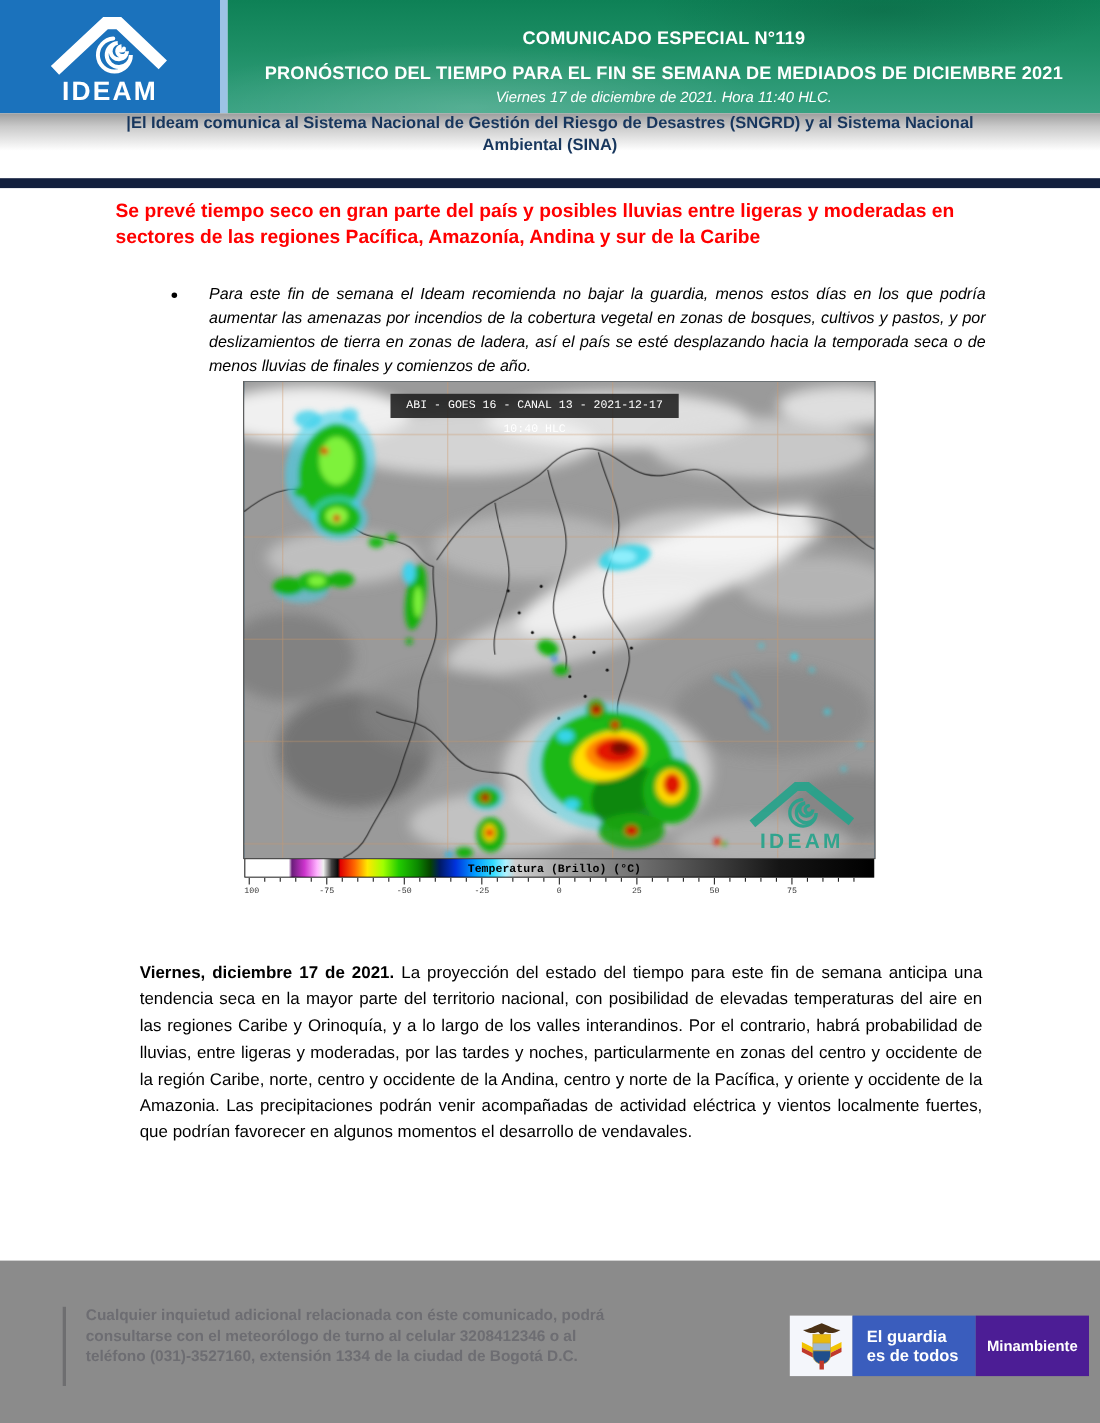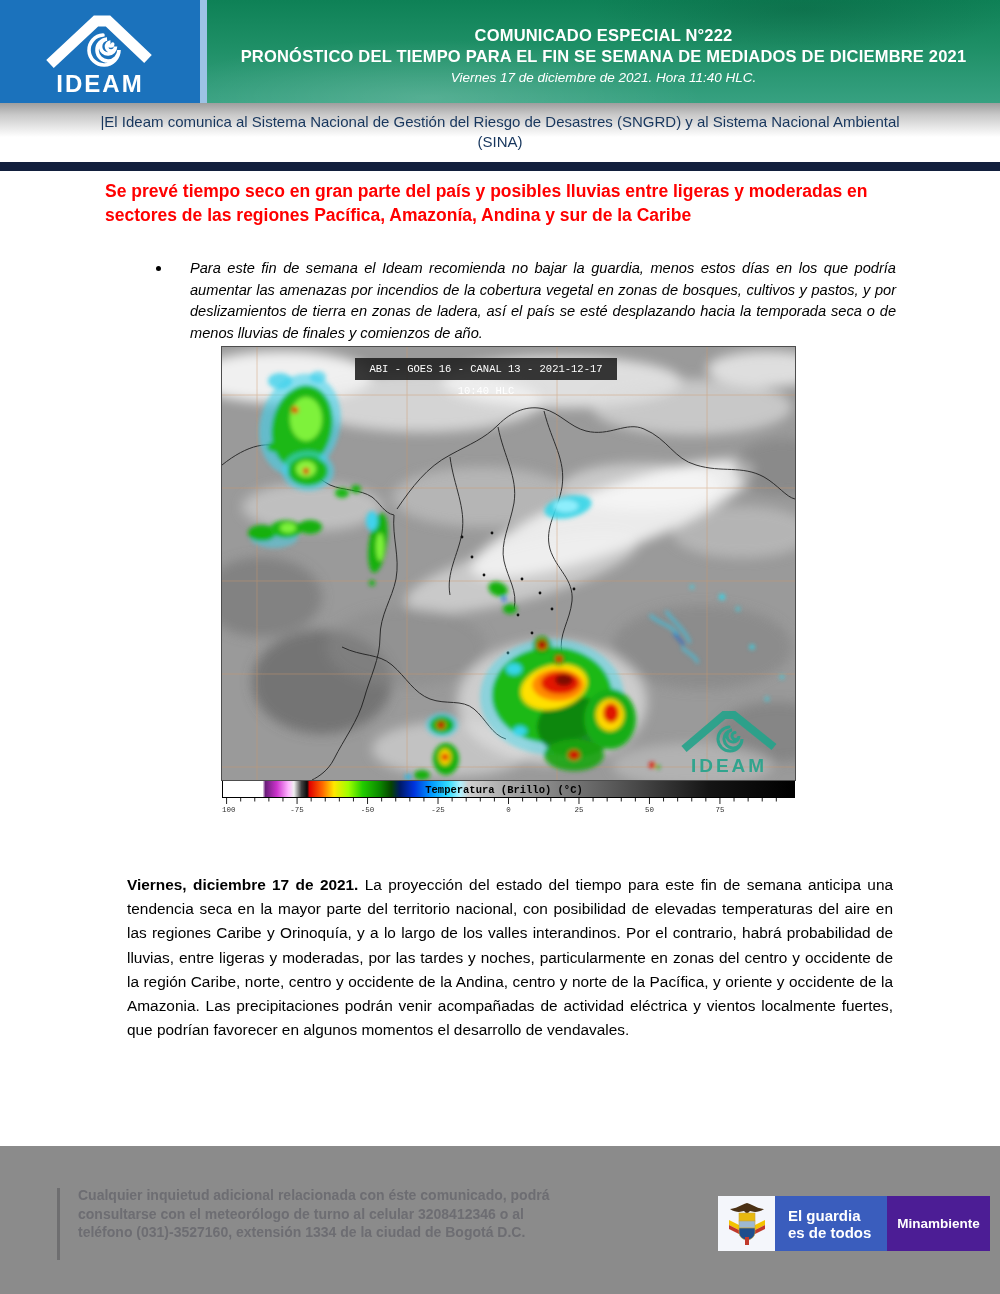--- a/index.html
+++ b/index.html
@@ -14,29 +14,29 @@
   .hdr-sep { position:absolute; left:200px; top:0; width:7px; height:103px; background:#9dc3e6; }
   .hdr-green {
     position:absolute; left:207px; top:0; width:793px; height:103px;
     background:
       radial-gradient(ellipse 420px 90px at 28% 95%, rgba(255,255,255,0.16), rgba(255,255,255,0) 65%),
       radial-gradient(ellipse 300px 70px at 75% 10%, rgba(0,40,25,0.18), rgba(0,0,0,0) 70%),
       linear-gradient(180deg,#0e8156 0%, #1e8f66 45%, #37a181 100%);
   }
   .hdr-green .t1, .hdr-green .t2 { color:#fff; font-weight:bold; text-align:center; font-size:16.5px; letter-spacing:.2px; }
   .hdr-green .t1 { margin-top:26px; }
-  .hdr-green .t2 { margin-top:2px; }
+  .hdr-green .t2 { margin-top:13px; }
   .hdr-green .t3 { color:#fff; font-style:italic; text-align:center; font-size:13.5px; margin-top:4px; }
   .logo-svg { position:absolute; left:42px; top:8px; }
   .logo-word { position:absolute; left:0; width:200px; top:70px; text-align:center; color:#fff; font-weight:bold; font-size:24px; letter-spacing:2px; }
   
   .grayband { position:absolute; left:0; top:103px; width:1000px; height:34px;
     background:linear-gradient(180deg,#9e9e9e 0%, #c9c9c9 35%, #ffffff 100%); }
-  .banner { position:absolute; left:100px; top:112px; width:800px; text-align:center;
-    color:#17365d; font-weight:normal; font-size:15px; line-height:20px; }
+  .banner { position:absolute; left:100px; top:102px; width:800px; text-align:center;
+    color:#17365d; font-weight:bold; font-size:15px; line-height:20px; }
   .navybar { position:absolute; left:0; top:162px; width:1000px; height:9px; background:#121f3d; }
   
   .headline { position:absolute; left:105px; top:179px; width:790px; 
     color:#ff0000; font-weight:bold; font-size:17.5px; line-height:24px; }
   .bullets { position:absolute; left:156px; top:258px; width:740px; list-style:none; }
   .bullets li { position:relative; padding-left:34px; font-style:italic; font-size:14.6px; line-height:21.5px; text-align:justify; color:#000; }
   .bullets li::before { content:""; position:absolute; left:0; top:8px; width:5px; height:5px; border-radius:50%; background:#000; }
   
   .fig { position:absolute; left:222px; top:347px; width:573px; }
   .map { position:relative; width:573px; height:433px; background:#0c4a6e; outline:1px solid #4d4d4d; }
@@ -70,21 +70,21 @@
       <svg class="logo-svg" width="116" height="66" viewBox="0 0 116 66">
         <path d="M8,56 L54,13 L66,13 L106,51" fill="none" stroke="#ffffff" stroke-width="11"></path>
         <g transform="translate(62,42)">
           <path d="M-1,-15 a15,15 0 1,0 16,15 a11,11 0 1,1 -12,-11 a7.5,7.5 0 1,0 8.5,7.5 a4.5,4.5 0 1,1 -5,-4.5 a2,2 0 1,0 2.2,2" fill="none" stroke="#ffffff" stroke-width="3.6" stroke-linecap="round"></path>
         </g>
       </svg>
       <div class="logo-word">IDEAM</div>
     </div>
     <div class="hdr-sep"></div>
     <div class="hdr-green">
-      <div class="t1">COMUNICADO ESPECIAL N°222</div>
+      <div class="t1">COMUNICADO ESPECIAL N°119</div>
       <div class="t2">PRONÓSTICO DEL TIEMPO PARA EL FIN SE SEMANA DE MEDIADOS DE DICIEMBRE 2021</div>
       <div class="t3">Viernes 17 de diciembre de 2021. Hora 11:40 HLC.</div>
     </div>
   </div>
 
   <div class="grayband"></div>
   <div class="banner">|El Ideam comunica al Sistema Nacional de Gestión del Riesgo de Desastres (SNGRD) y al Sistema Nacional Ambiental (SINA)</div>
   <div class="navybar"></div>
 
   <div class="headline">Se prevé tiempo seco en gran parte del país y posibles lluvias entre ligeras y moderadas en sectores de las regiones Pacífica, Amazonía, Andina y sur de la Caribe</div>

